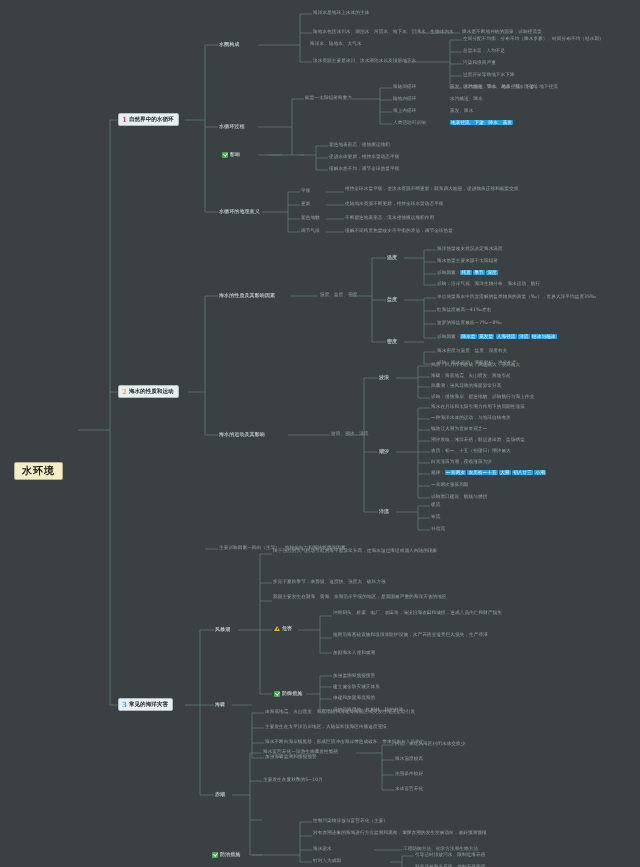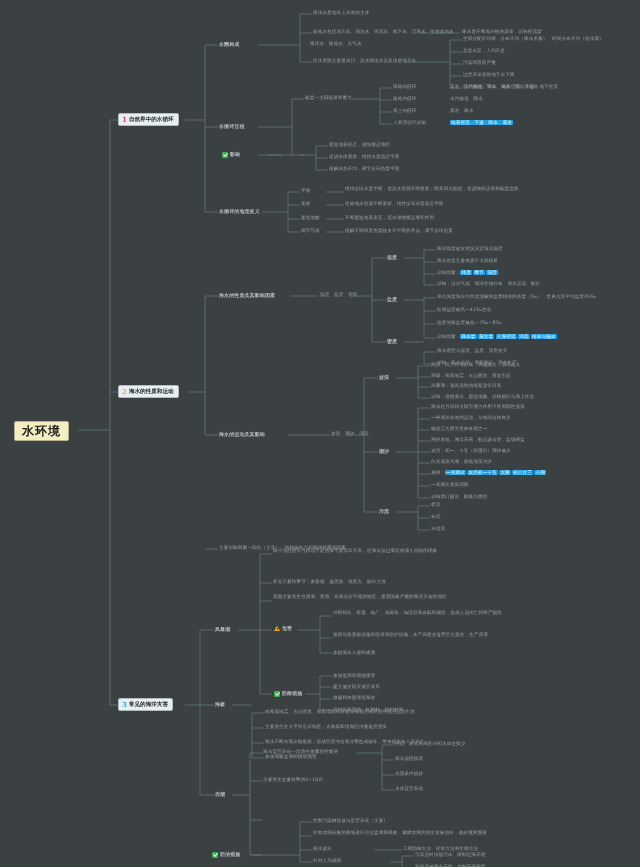--- a/index.html
+++ b/index.html
@@ -21,25 +21,26 @@
     letter-spacing:.1px;
   }
   .node.wrap{white-space:normal;}
   
   .root{
     position:absolute;
     background:#f4eec4;
     border:1px solid #b9b189;
     border-radius:2px;
     color:#1b1b16;
-    font-size:12px;
+    font-size:10px;
     font-weight:bold;
     padding:3px 7px;
     letter-spacing:1px;
     line-height:1;
+    margin-top:41px;
   }
   
   .lvl1{
     position:absolute;
     background:#e8eff0;
     border:1px solid #aebcbd;
     border-radius:2px;
     color:#1d2222;
     font-size:5.6px;
     font-weight:bold;

